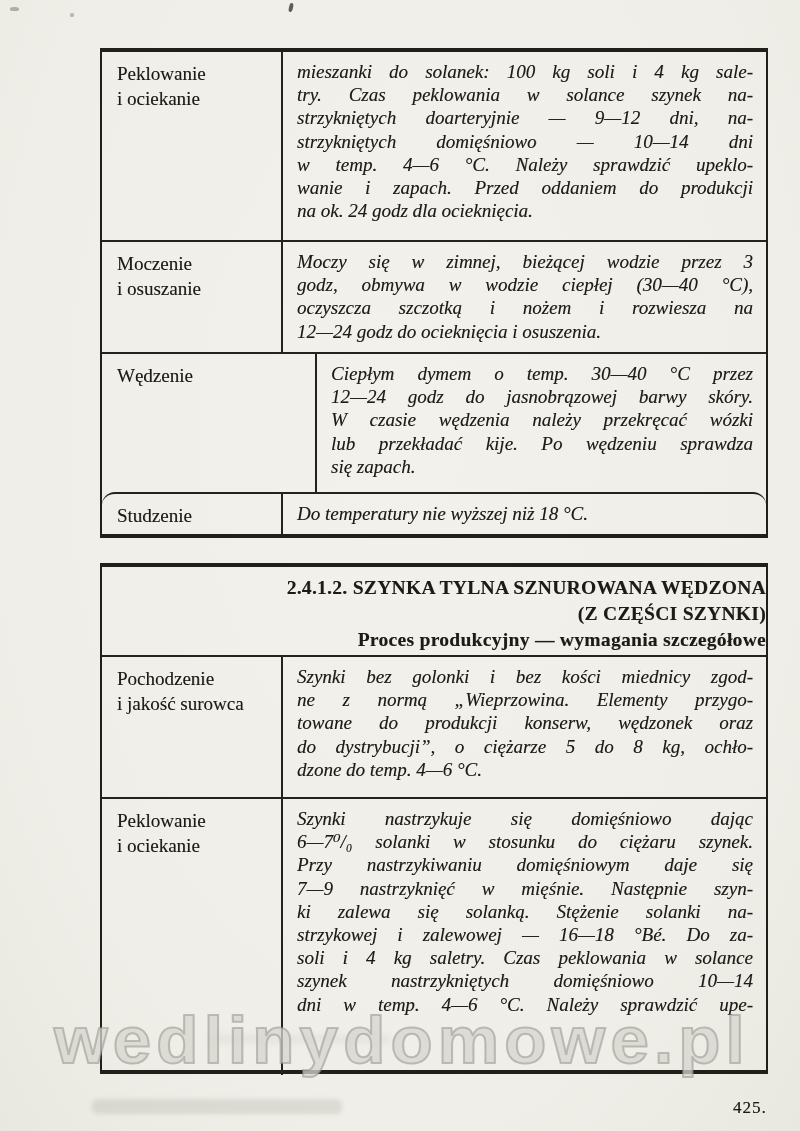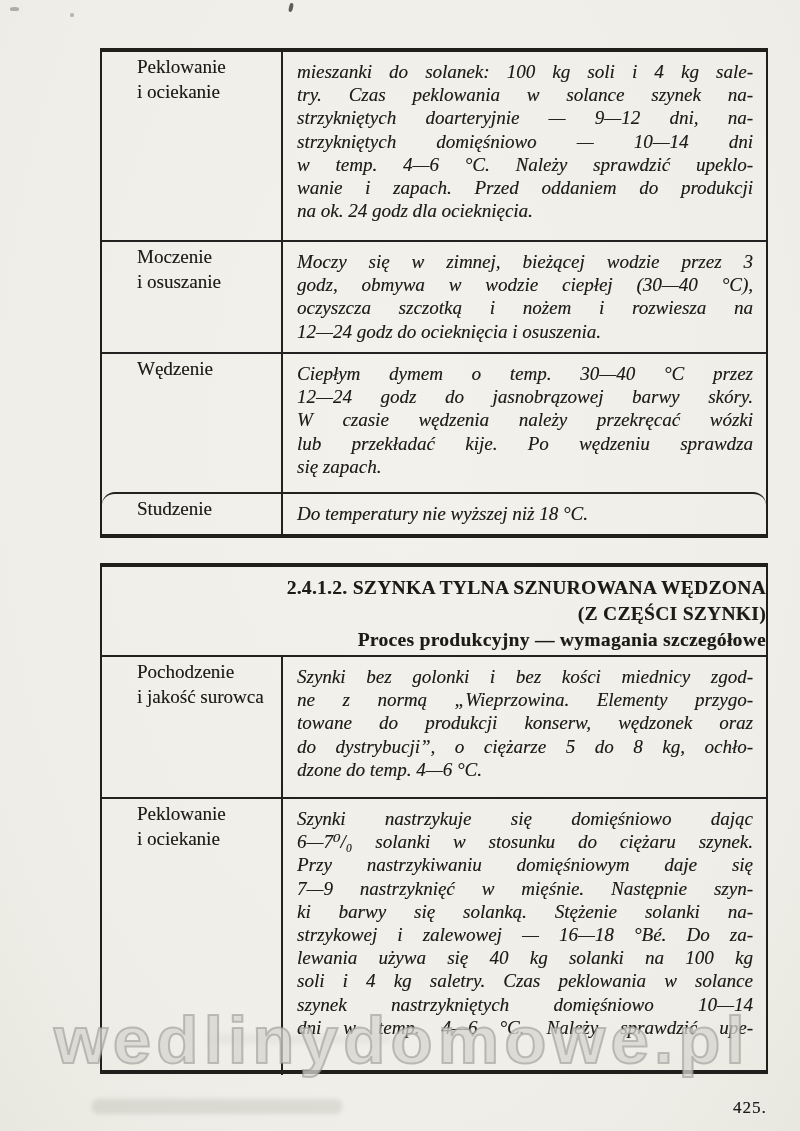--- a/index.html
+++ b/index.html
@@ -17,30 +17,29 @@
     border:2px solid #211f1b;border-top-width:4px;border-bottom-width:4px;
     box-sizing:border-box;
     text-shadow:0.3px 0.3px 0 rgba(25,23,20,0.4);
   }
   .t1{top:48px;height:490px;}
   .t2{top:563px;height:511px;}
   .row{display:grid;grid-template-columns:179px 1fr;box-sizing:border-box;}
   .row.bt{border-top:2px solid #242220;}
   .t1 .r1{height:188px;}
   .t1 .r2{height:112px;}
-  .t1 .r3{height:140px;}
+  .t1 .r3{height:140px;gap:34px;}
   .t1 .r4{height:42px;border-radius:13px;}
   .t2 .thead{height:88px;box-sizing:border-box;text-align:right;font-weight:bold;
     font-size:19.5px;line-height:26px;padding-top:8px;white-space:pre-line;letter-spacing:0.3px;}
   .t2 .r1{height:142px;}
   .t2 .r2{height:278px;}
   .cell-label{
-    padding:2px 4px 0 15px;font-size:19px;line-height:25px;white-space:pre-line;
+    padding:9px 4px 0 15px;font-size:19px;line-height:25px;white-space:pre-line;
     box-sizing:border-box;
-    margin-left:20px;
   }
   .cell-body{
     border-left:2px solid #242220;
     padding:8px 13px 0 14px;font-size:19px;box-sizing:border-box;
   }
   .bl{line-height:23.2px;text-align:justify;text-align-last:justify;font-style:italic;}
   .endleft .bl:last-child{text-align-last:left;}
   
   .watermark{
     position:absolute;left:54px;top:1006px;width:746px;z-index:6;
@@ -137,23 +136,22 @@
         </div>
     </div>
     <div class="row r2 bt">
       <div class="cell-label">Peklowanie
 i ociekanie</div>
       <div class="cell-body">
           <div class="bl">Szynki nastrzykuje się domięśniowo dając</div>
           <div class="bl">6—7⁰/₀ solanki w stosunku do ciężaru szynek.</div>
           <div class="bl">Przy nastrzykiwaniu domięśniowym daje się</div>
           <div class="bl">7—9 nastrzyknięć w mięśnie. Następnie szyn-</div>
-          <div class="bl">ki barwy się solanką. Stężenie solanki na-</div>
+          <div class="bl">ki zalewa się solanką. Stężenie solanki na-</div>
           <div class="bl">strzykowej i zalewowej — 16—18 °Bé. Do za-</div>
-          <div class="bl">lewania używa się 40 kg solanki na 100 kg</div>
           <div class="bl">soli i 4 kg saletry. Czas peklowania w solance</div>
           <div class="bl">szynek nastrzykniętych domięśniowo 10—14</div>
           <div class="bl">dni w temp. 4—6 °C. Należy sprawdzić upe-</div>
         </div>
     </div>
   </section>
 
   <div class="smudge2"></div>
   <div class="watermark">wedlinydomowe.pl</div>
   <div class="smudge"></div>

